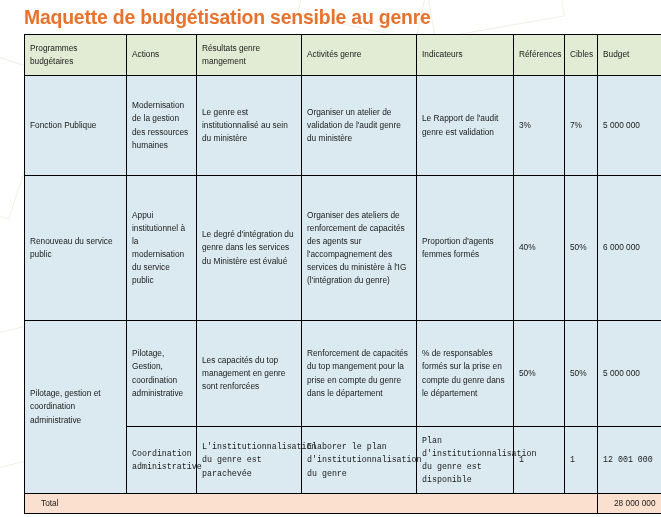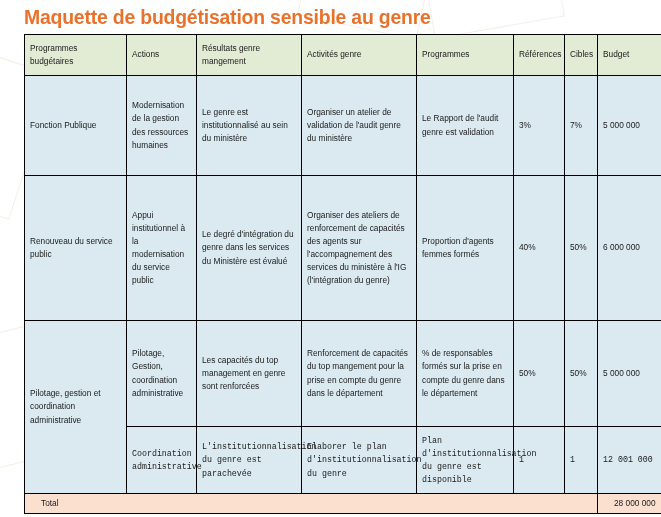--- a/index.html
+++ b/index.html
@@ -121,21 +121,21 @@
       <col style="width:51px">
       <col style="width:33px">
       <col style="width:67px">
     </colgroup>
     <thead>
       <tr>
         <th>Programmes budgétaires</th>
         <th>Actions</th>
         <th>Résultats genre mangement</th>
         <th>Activités genre</th>
-        <th>Programmes</th>
+        <th>Indicateurs</th>
         <th class="num">Références</th>
         <th class="num">Cibles</th>
         <th>Budget</th>
       </tr>
     </thead>
     <tbody>
 
       <tr class="r1">
         <td>Fonction Publique</td>
         <td>Modernisation de la gestion des ressources humaines</td>

